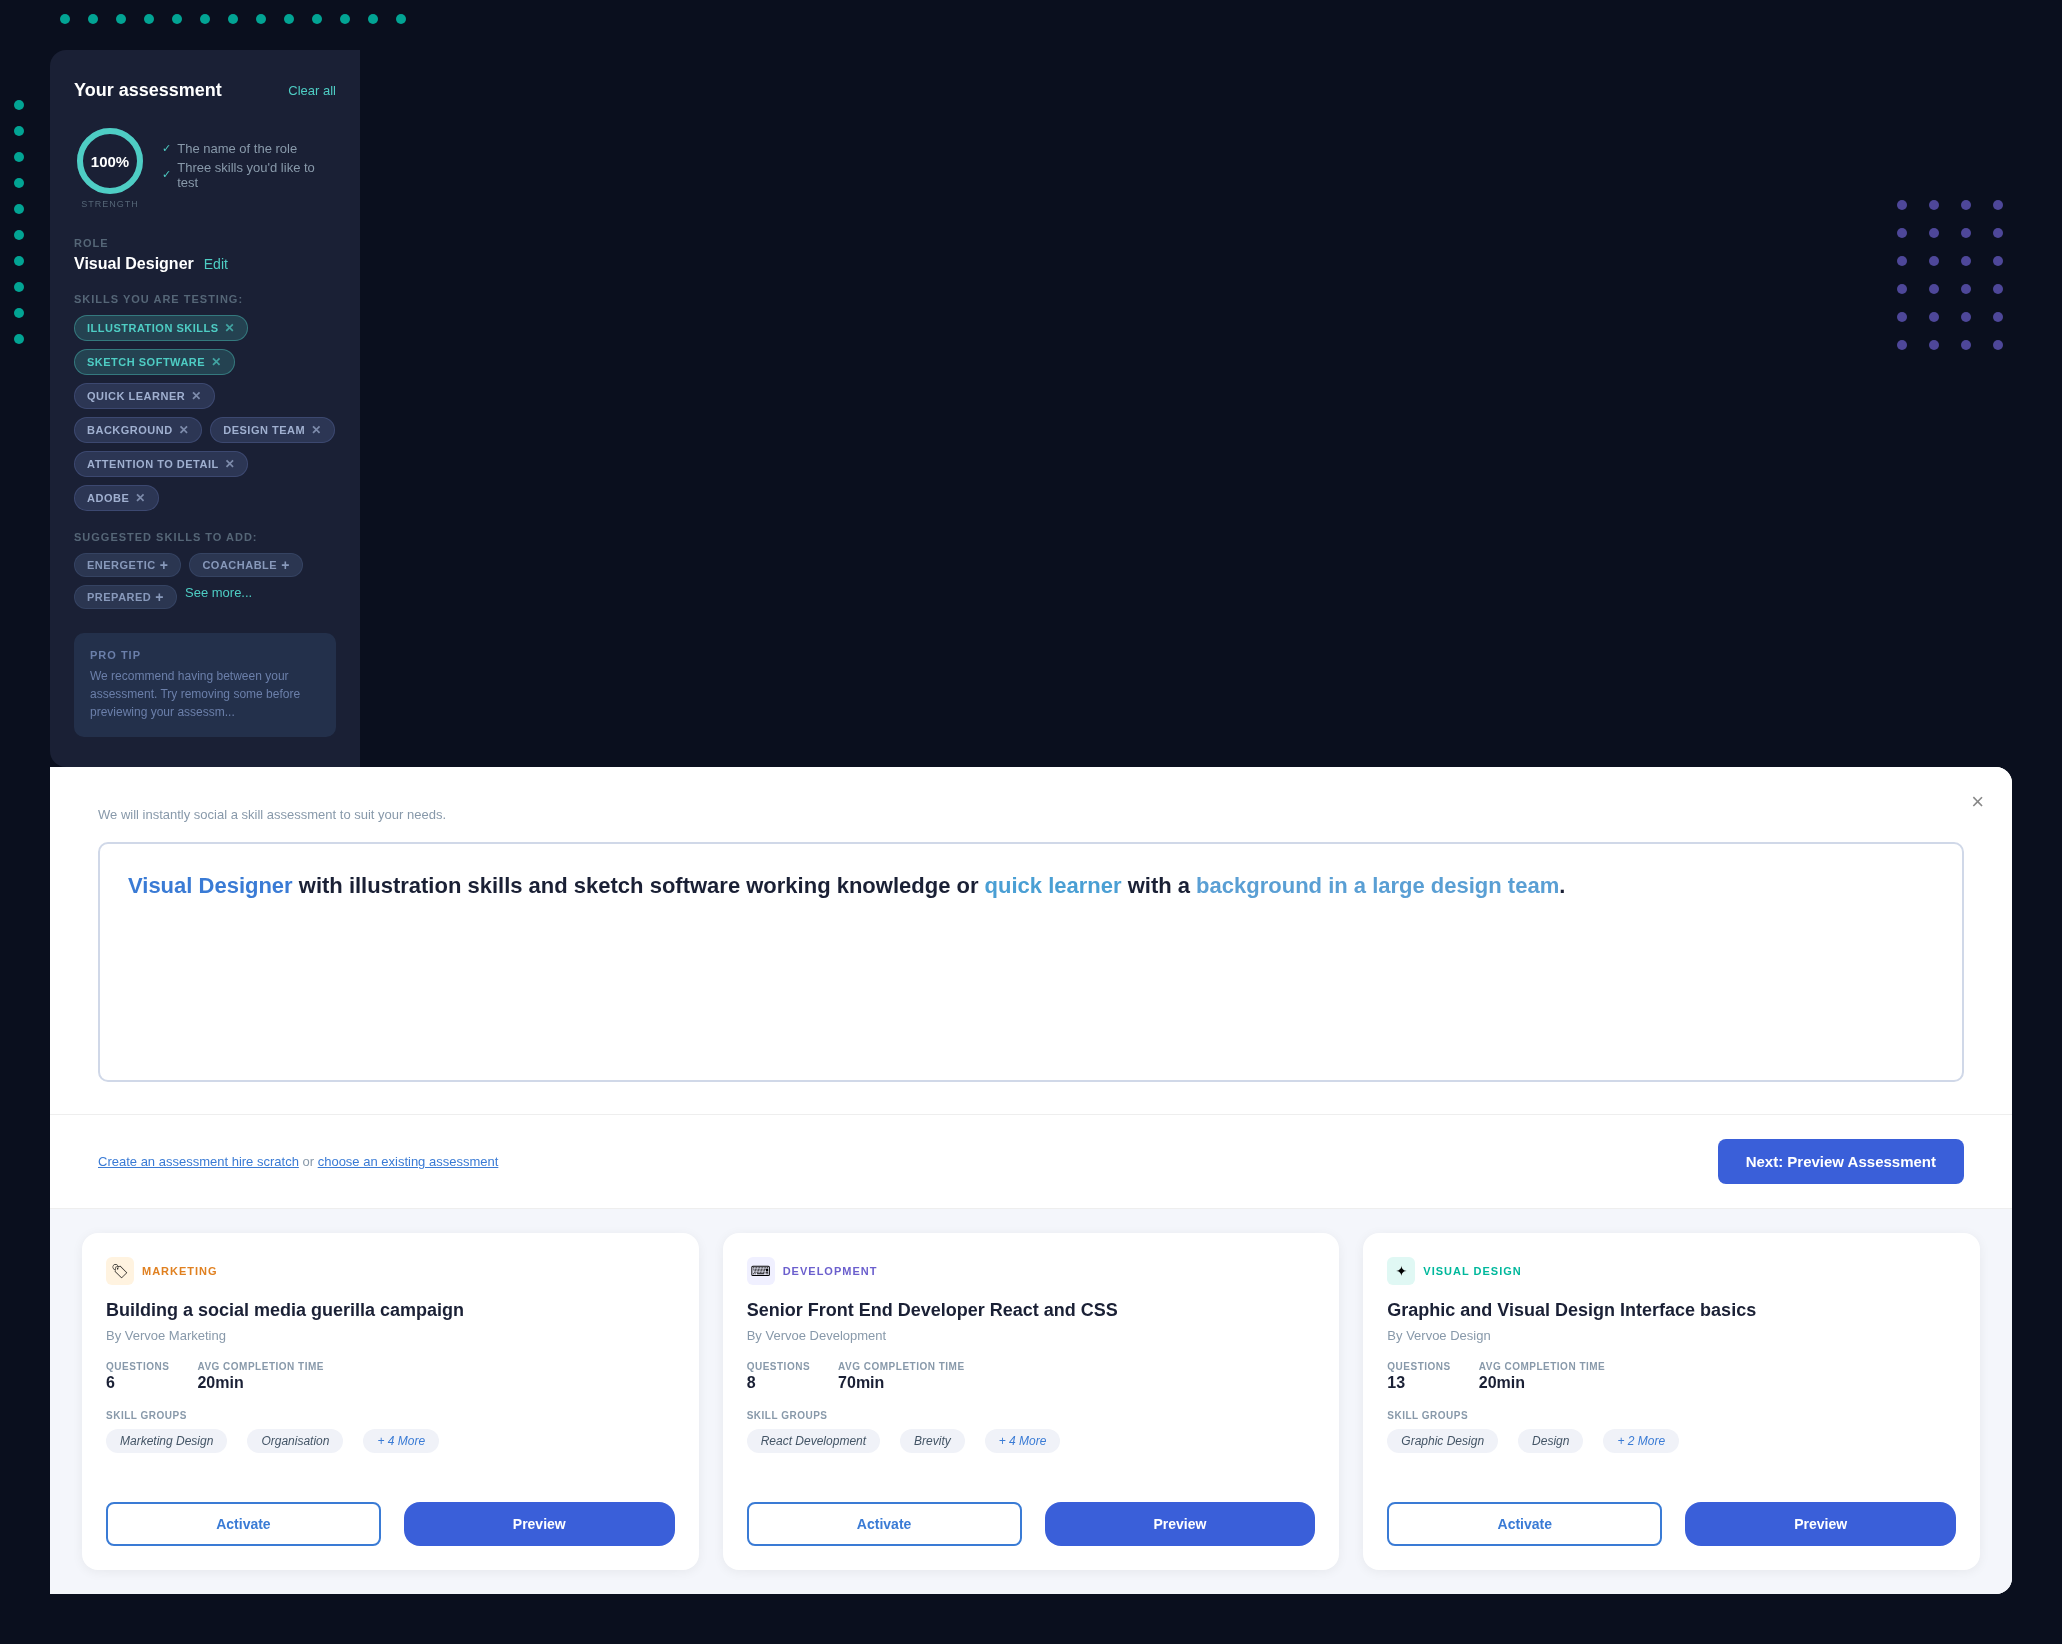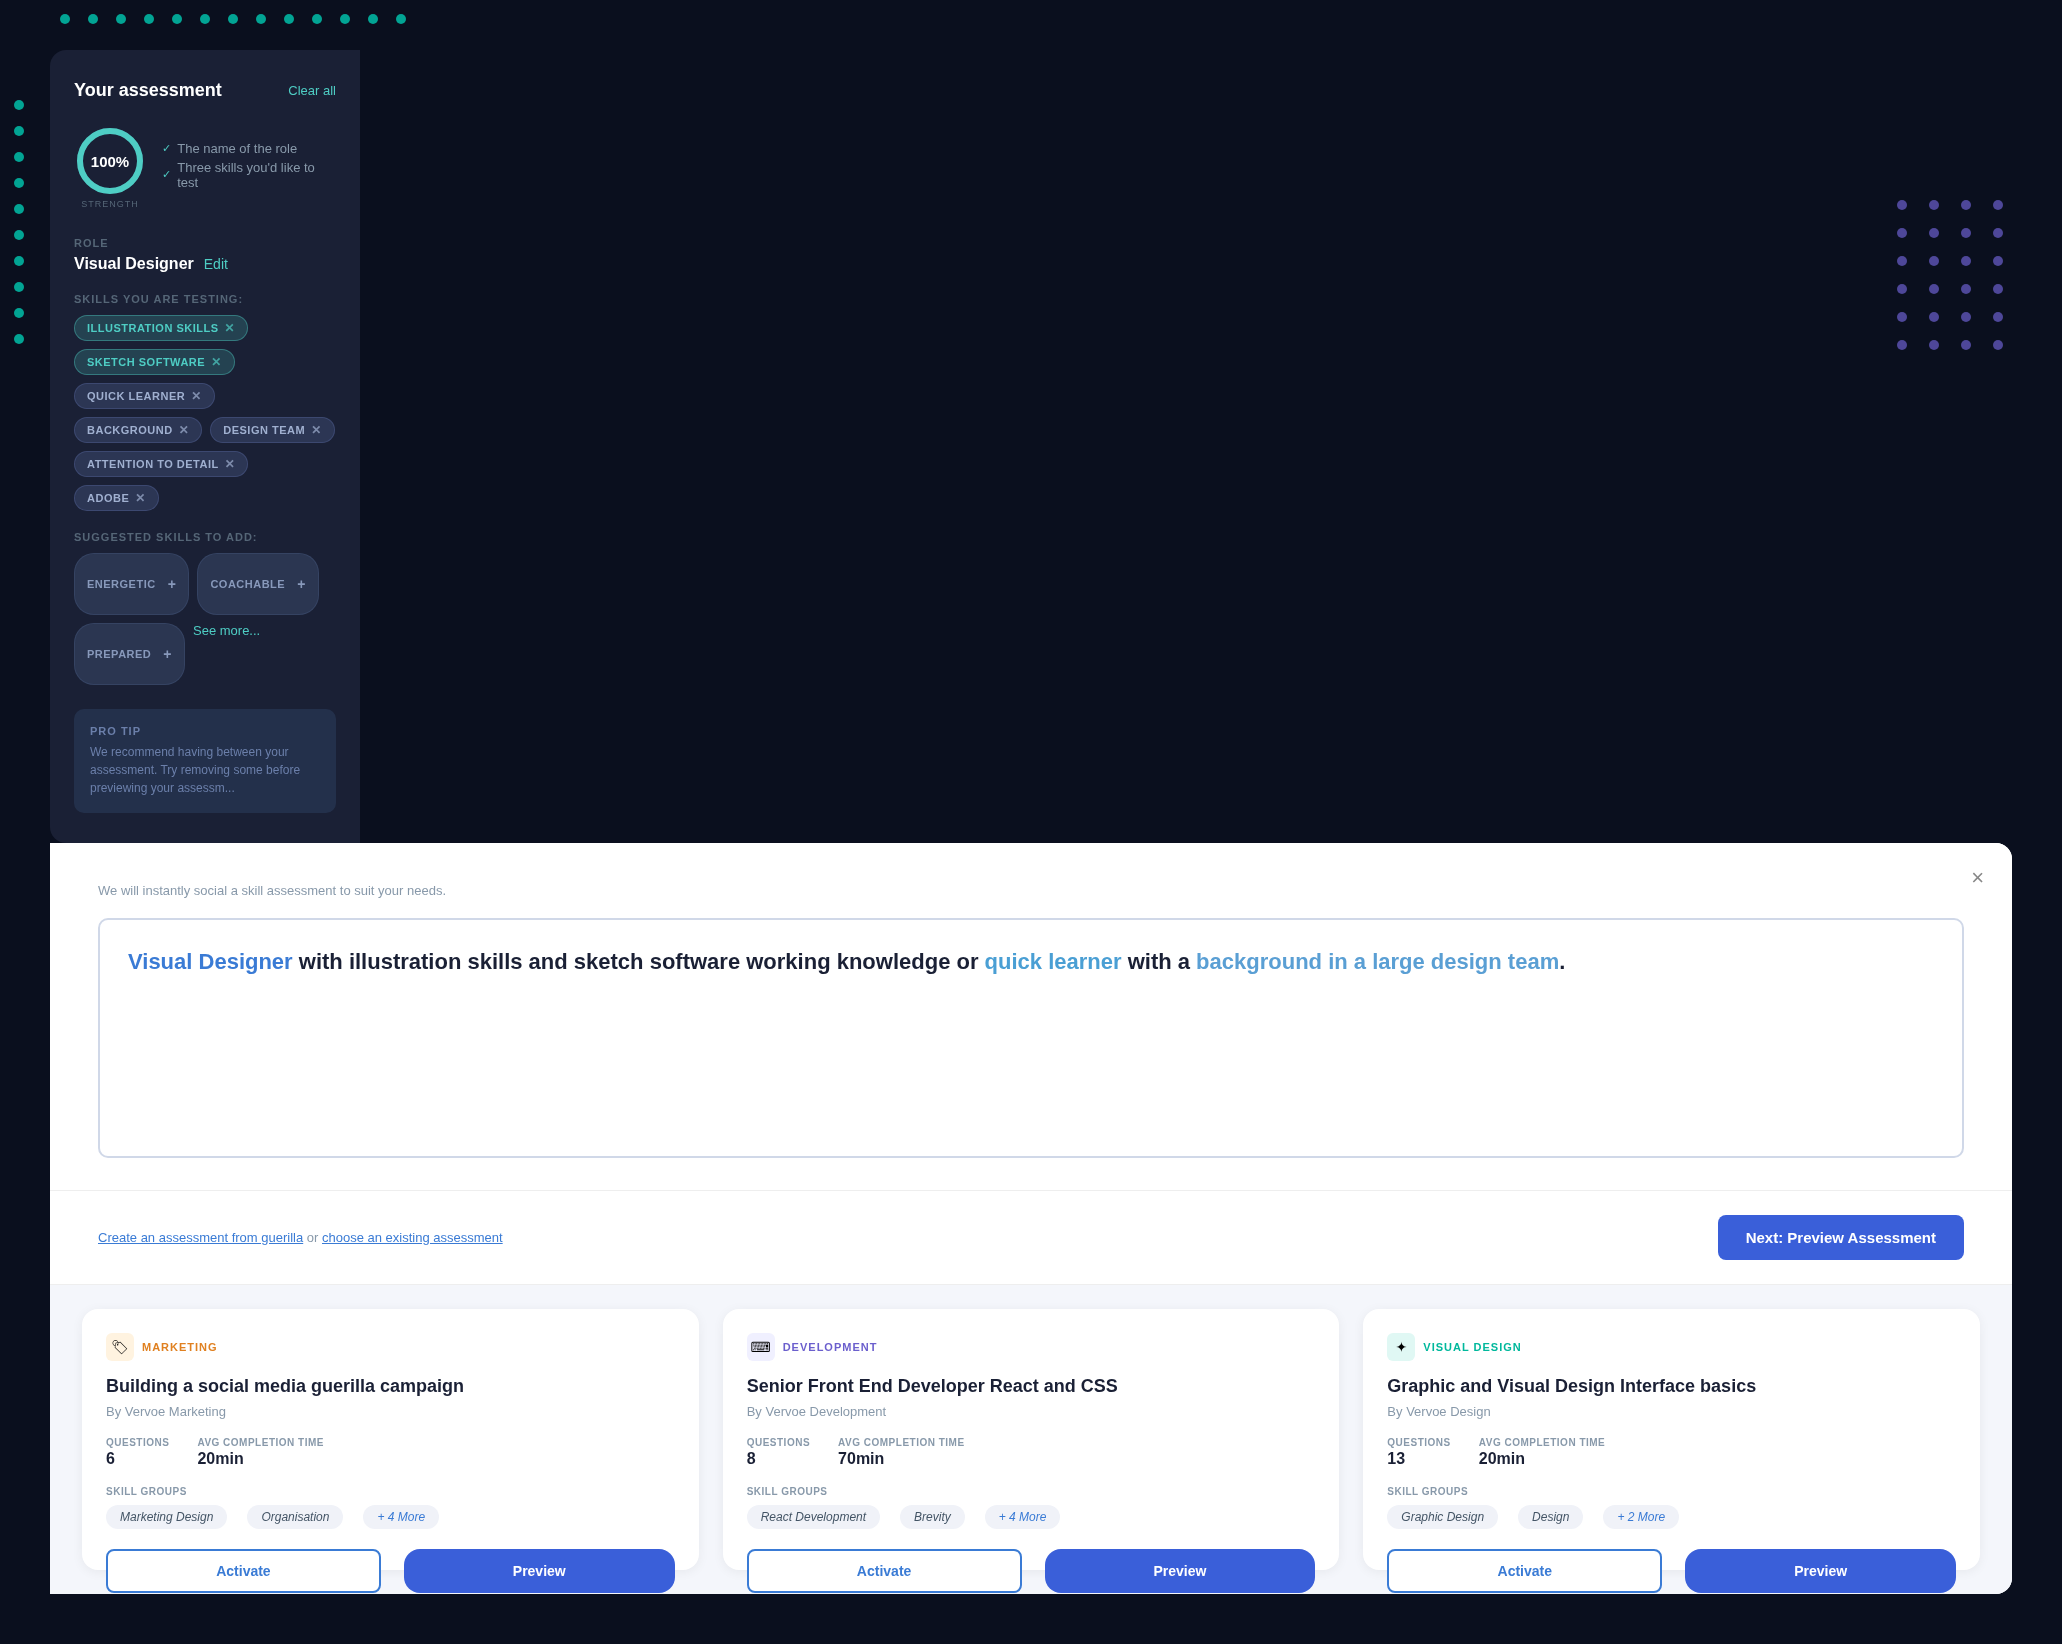--- a/index.html
+++ b/index.html
@@ -207,22 +207,22 @@
     .suggested-tags {
       display: flex;
       flex-wrap: wrap;
       gap: 8px;
       margin-top: 10px;
     }
 
     .tag-suggested {
       display: flex;
       align-items: center;
-      gap: 12px;
-      padding: 22px 12px;
+      gap: 4px;
+      padding: 3px 12px;
       border-radius: 20px;
       font-size: 11px;
       font-weight: 600;
       letter-spacing: 0.5px;
       background: rgba(60, 75, 110, 0.5);
       color: #8899bb;
       border: 1px solid rgba(80, 100, 140, 0.3);
       cursor: pointer;
       text-transform: uppercase;
     }
@@ -723,21 +723,21 @@
       <div class="modal-subtitle">We will instantly social a skill assessment to suit your needs.</div>
       <div class="text-editor">
         <div class="editor-content">
           <span class="highlight-blue">Visual Designer</span><span> with illustration skills and sketch software working knowledge or </span><span class="highlight-teal">quick learner</span><span> with a </span><span class="highlight-light-blue">background</span><span class="highlight-light-blue"> in a large design team</span><span>.</span>
         </div>
       </div>
     </div>
 
     <div class="modal-footer">
       <div class="footer-links">
-        <span class="footer-link">Create an assessment from guerilla</span>
+        <span class="footer-link">Create an assessment hire scratch</span>
         <span> or </span>
         <span class="footer-link">choose an existing assessment</span>
       </div>
       <button class="btn-preview">Next: Preview Assessment</button>
     </div>
 
     <div class="cards-section">
 
       <div class="assessment-card">
         <div class="card-category-row">

